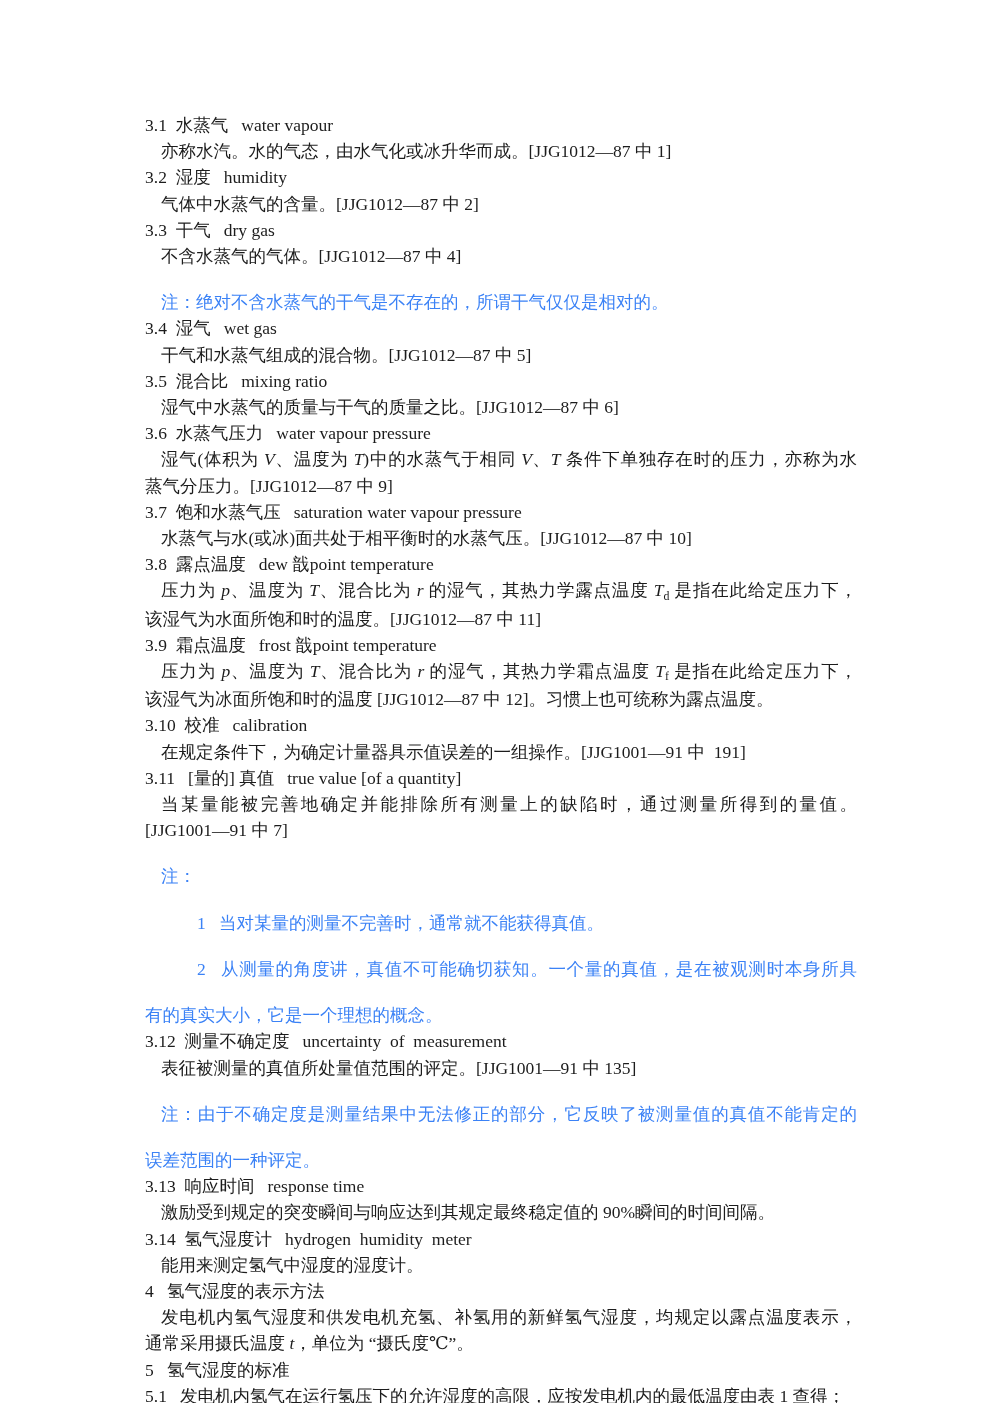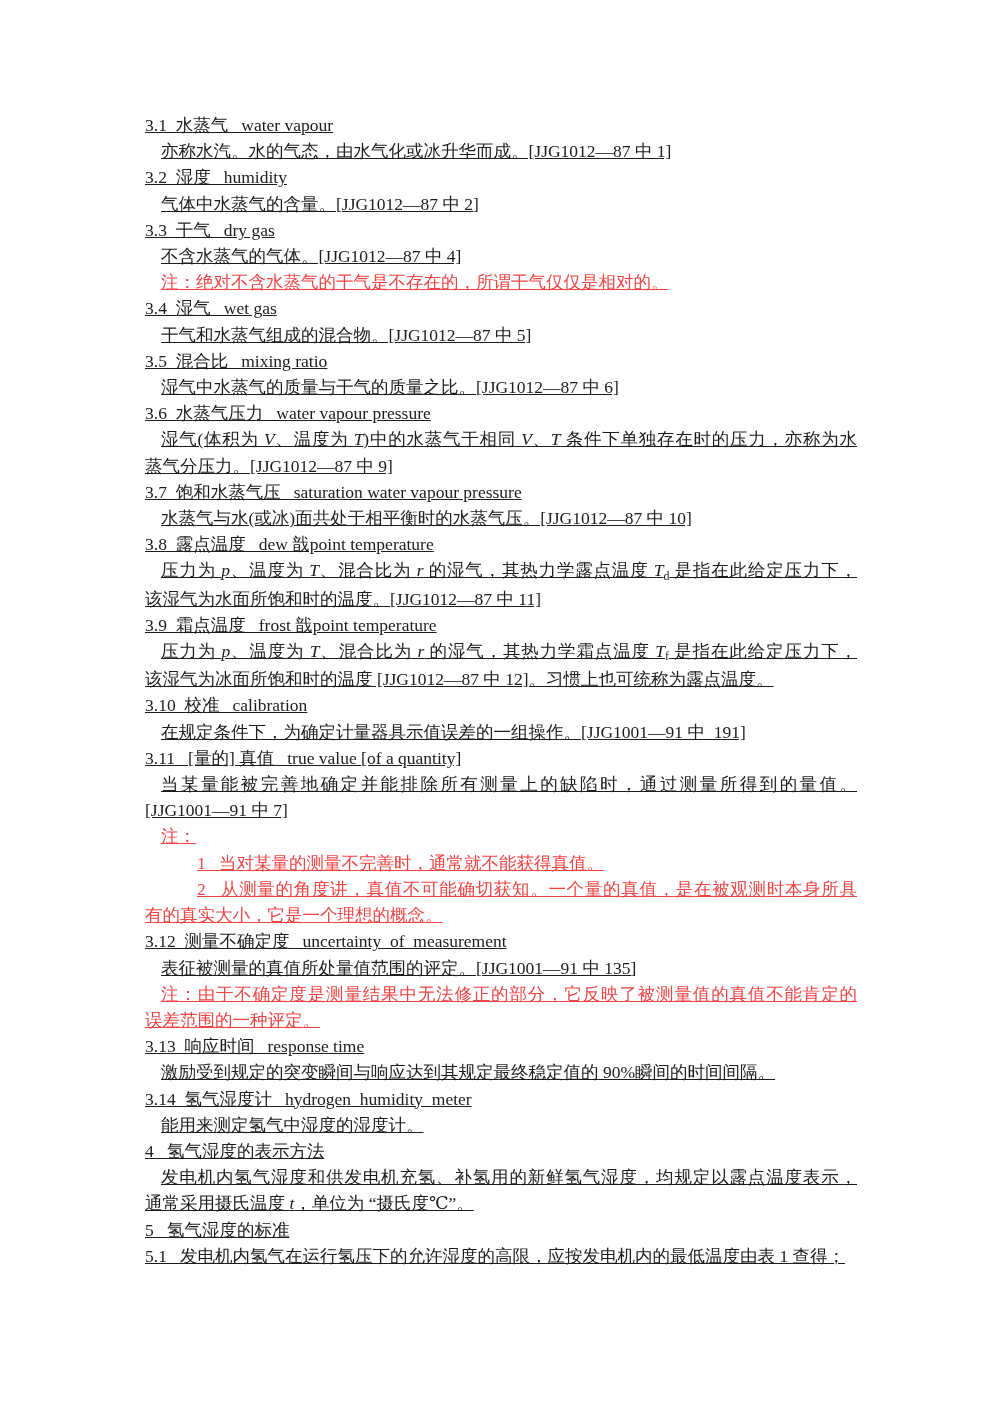--- a/index.html
+++ b/index.html
@@ -19,27 +19,26 @@
     left: 145px;
     top: 112px;
     width: 712px;
     font-size: 17.5px;
     line-height: 26.2px;
     color: #1c1c1c;
     white-space: pre-wrap;
   }
   .line {
     min-height: 26.2px;
-    text-decoration: underline;
   }
   
   .ind-m { text-indent: 0; }
   .ind-p { text-indent: 16px; }
   .ind-n { text-indent: 52px; }
-  .note { color: #ef4444; }
+  .note { color: #3b82f6; margin-top: 20px; }
   .j {
     text-align: justify;
     text-align-last: justify;
   }
   .line i { font-style: italic; }
   .line sub {
     font-style: normal;
     font-size: 0.68em;
     vertical-align: baseline;
     position: relative;

